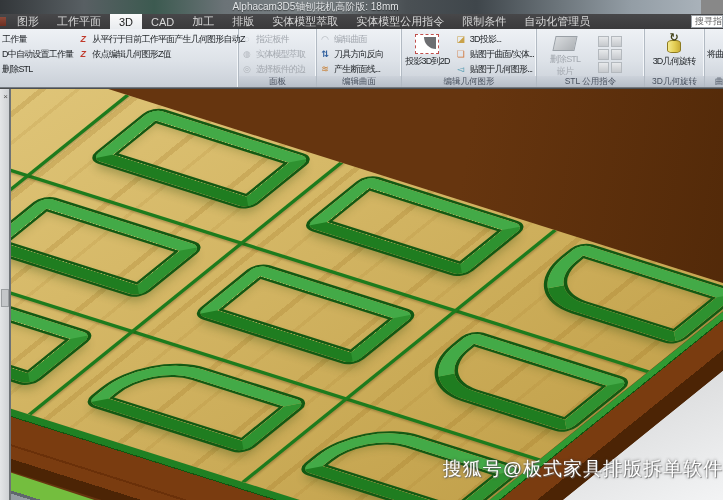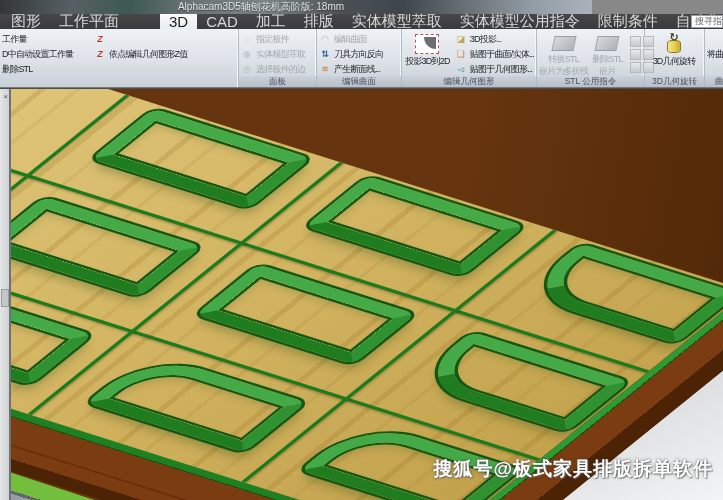--- a/index.html
+++ b/index.html
@@ -1,33 +1,33 @@
 <!DOCTYPE html>
 <html style="--backdrop: #66350f; --backdrop-dark: #502808; --wood-light: #e4cb81; --wood-base: #d6b968; --wood-dark: #c2a14b; --grain: rgba(150,105,25,0.20); --kerf: #1d7b1d; --door-face: #2e9230; --door-face-light: #43aa47; --door-face-dark: #1f7d20; --door-rim: #135913; --edge-green: #1f8023; --side-brown: #7a3c10; --side-brown-dark: #4c2405; --bed-green: #74be3e; --rail-gray: #969da4; --rail-dark: #5f666d; --block-gray-1: #adaeb0; --block-gray-2: #f4f5f6;"><head>
 <meta charset="utf-8">
 <style>
   * { margin:0; padding:0; box-sizing:border-box; }
   html,body { width:723px; height:500px; overflow:hidden;
     font-family:"Liberation Sans","DejaVu Sans",sans-serif; }
   body { position:relative; background:#888; }
 
   
-  .titlebar { position:absolute; left:0; top:0; width:592px; height:14px;
+  .titlebar { position:absolute; left:0; top:0; width:701px; height:14px;
     background:linear-gradient(90deg,#33373a 0%,#585f63 12%,#3c5a50 22%,#6b7377 32%,
       #7d8487 45%,#4a5054 58%,#3f464b 68%,#6d767c 80%,#939da5 90%,#a9b2ba 100%);
     display:flex; align-items:center; justify-content:center; }
   .titlebar .title { font-size:10px; color:#e3e6e8; margin-right:70px;
     text-shadow:0 1px 1px rgba(0,0,0,.5); white-space:nowrap; }
 
   
   .menubar { position:absolute; left:0; top:14px; width:723px; height:15px;
     background:linear-gradient(#474749,#3a3a3c); display:flex; align-items:stretch; }
-  .tab { font-size:15px; color:#d8d8d8; padding:0 9px; display:flex; align-items:center;
+  .tab { font-size:11px; color:#d8d8d8; padding:0 9px; display:flex; align-items:center;
     white-space:nowrap; cursor:default; }
-  .tab.active { background:linear-gradient(#fbfbfb,#e9ecef); color:#1c1c1c;margin-left:32px; }
+  .tab.active { background:linear-gradient(#fbfbfb,#e9ecef); color:#1c1c1c; }
   .tab-frag { width:6px; background:linear-gradient(#8d4a3a,#6e2f22); margin:3px 2px 3px 0; }
   .searchbox { position:absolute; right:0; top:1px; width:32px; height:13px; background:#fff;
     border:1px solid #9aa0a6; font-size:9px; color:#666; line-height:11px; padding-left:3px;
     overflow:hidden; white-space:nowrap; }
 
   
   .ribbon { position:absolute; left:0; top:29px; width:743px; height:59px;
     background:linear-gradient(#eef1f5 0%,#dde2e8 55%,#c9cfd7 100%);
     border-bottom:1px solid #74797f; display:flex; }
   .rgroup { position:relative; height:100%; border-right:1px solid #b2bac3;
@@ -112,21 +112,21 @@
   .door.arc-tl { border-top-left-radius:58px; }
   .door.arc-bl { border-bottom-left-radius:58px; }
 
   .left-strip { position:absolute; left:0; top:0; width:11px; height:412px;
     background:linear-gradient(90deg,#e4e5e7,#cfd1d4); border-right:2px solid #6e7276; }
   .strip-close { position:absolute; left:1px; top:3px; width:9px; height:10px; font-size:8px;
     color:#555; text-align:center; line-height:10px; }
   .strip-handle { position:absolute; left:1px; top:200px; width:8px; height:18px;
     background:#c4c6c9; border:1px solid #9b9ea1; }
 
-  .watermark { position:absolute; right:10px; bottom:18px; font-size:19px; font-weight:bold;
+  .watermark { position:absolute; right:0; bottom:18px; font-size:19px; font-weight:normal;
     color:#ffffff; letter-spacing:1px; white-space:nowrap;
     text-shadow:0 0 3px rgba(60,60,60,.85), 1px 1px 0 rgba(120,120,120,.7); }
 </style>
 </head>
 <body>
 
 <div class="titlebar">
   <span class="title">Alphacam3D5轴刨花机高阶版: 18mm</span>
 </div>
 
@@ -156,20 +156,21 @@
         <div class="rrow">
           <span class="rtext">D中自动设置工作量</span>
           </div>
         <div class="rrow">
           <span class="rtext">删除STL</span>
           </div>
       </div>
       <div>
         <div class="rrow">
           <span class="ricon icon-zred">Z</span>
+          <span class="rtext">从平行于目前工作平面产生几何图形自动Z</span>
           </div>
         <div class="rrow">
           <span class="ricon icon-zred">Z</span>
           <span class="rtext">依点编辑几何图形Z值</span>
           </div>
       </div>
     </div>
   </div>
 
   <div class="rgroup dim" style="width:78px">
@@ -223,25 +224,20 @@
           <span class="ricon icon-cyan">◅</span>
           <span class="rtext">贴图于几何图形...</span>
           </div>
       </div>
     </div>
     <div class="rgroup-label">编辑几何图形</div>
   </div>
 
   <div class="rgroup dim" style="width:108px">
     <div class="cols">
-      <div class="bigbtn dim">
-        <span class="stl-icon"></span>
-        <span class="blabel">转换STL</span>
-        <span class="blabel">嵌片为多折线</span>
-      </div>
       <div class="bigbtn dim">
         <span class="stl-icon"></span>
         <span class="blabel">删除STL</span>
         <span class="blabel">嵌片</span>
       </div>
       <div class="mini-grid">
         <span class="mini"></span>
         <span class="mini"></span>
         <span class="mini"></span>
         <span class="mini"></span>

